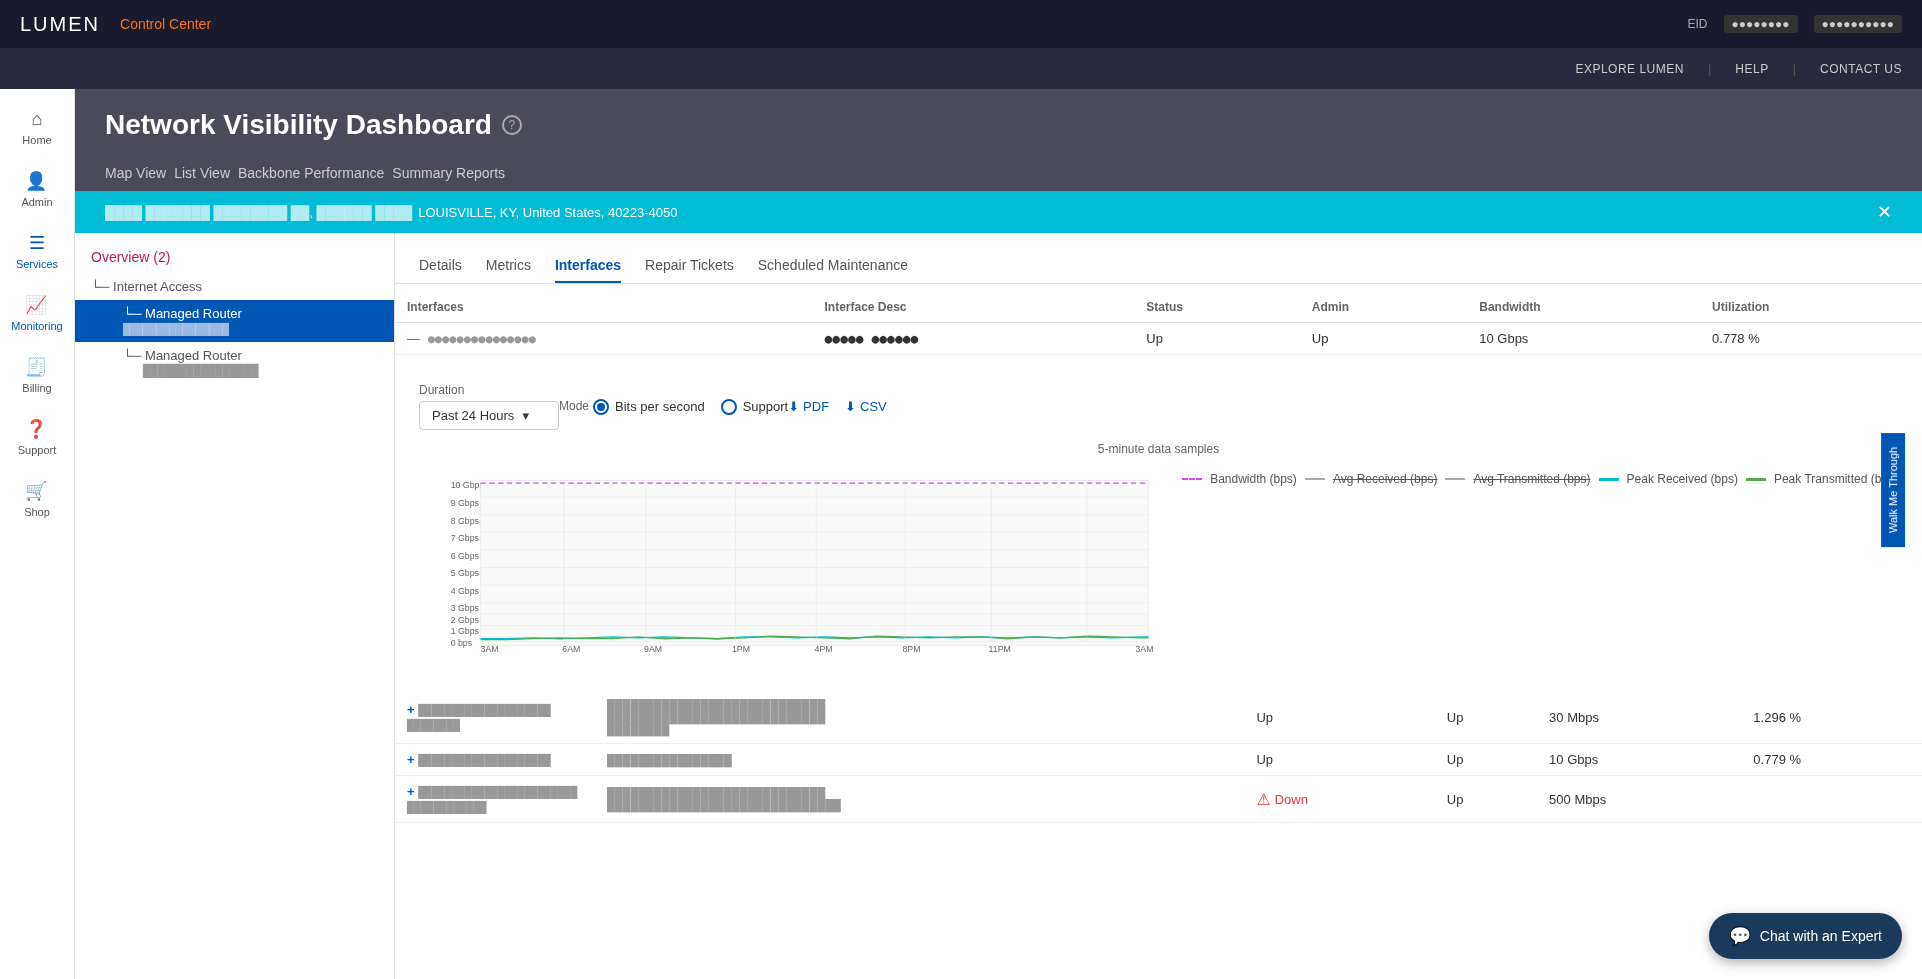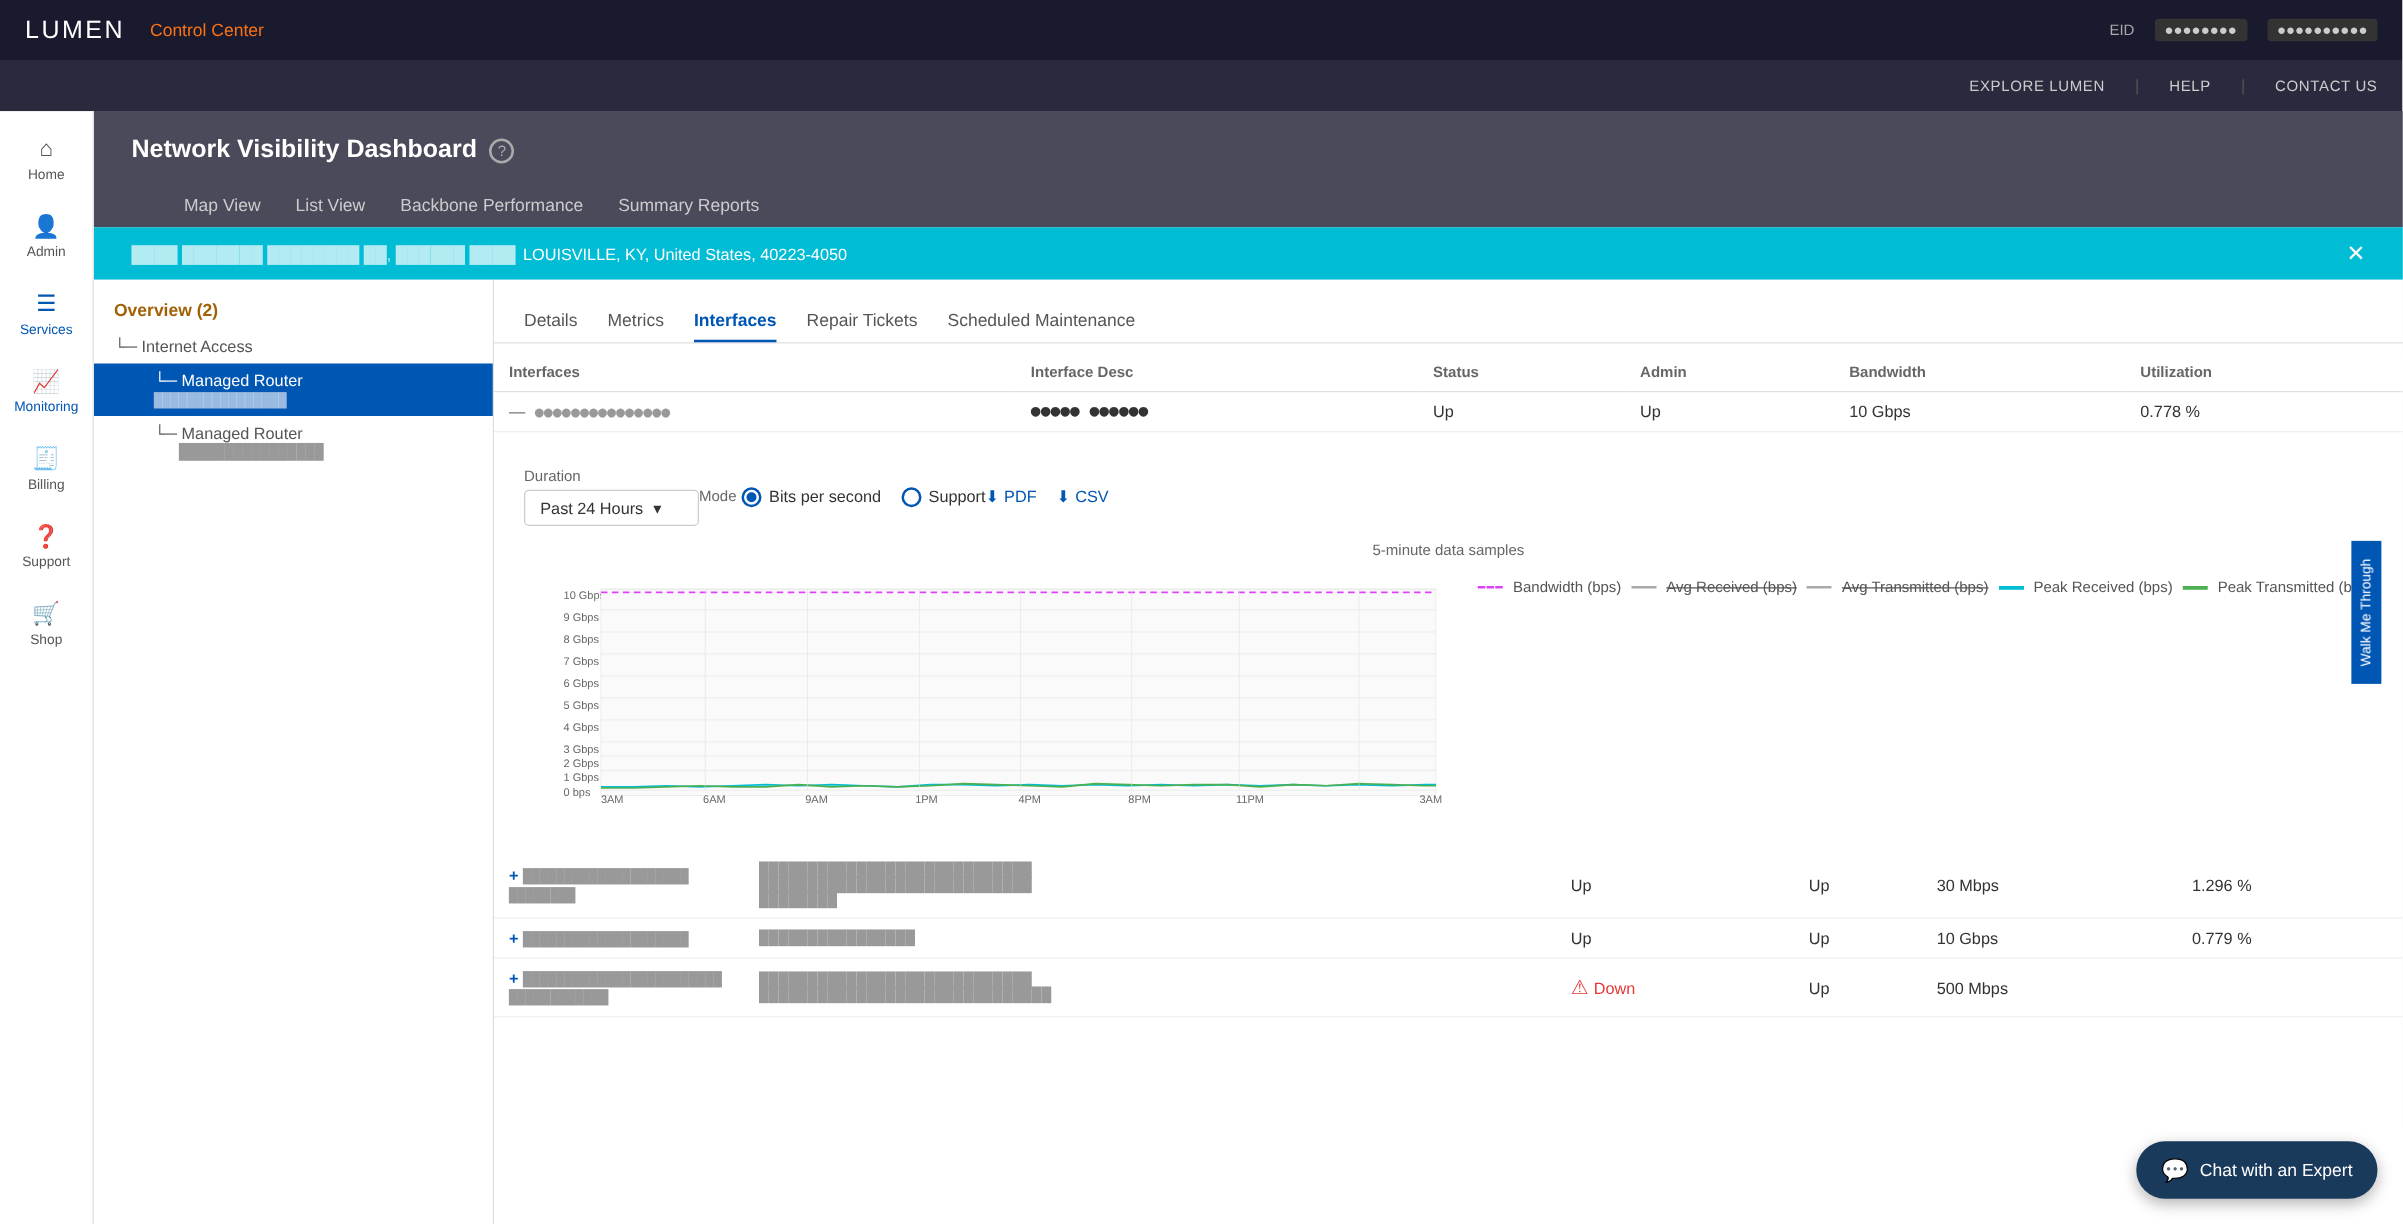--- a/index.html
+++ b/index.html
@@ -113,40 +113,39 @@
       padding: 20px 30px 0 30px;
       color: #fff;
     }
     .dash-title-row {
       display: flex;
       align-items: center;
       gap: 10px;
       margin-bottom: 16px;
     }
     .dash-title {
-      font-size: 20px;
+      font-size: 28px;
       font-weight: bold;
       color: #fff;
     }
     .info-icon {
       width: 20px;
       height: 20px;
       border: 2px solid #aaa;
       border-radius: 50%;
       display: flex;
       align-items: center;
       justify-content: center;
       font-size: 12px;
       color: #aaa;
       cursor: pointer;
     }
     .dash-tabs {
       display: flex;
-      gap: 28px;
-      margin-left: 42px;
+      gap: 8px;
     }
     .dash-tab {
       padding: 8px 0;
       color: #ccc;
       cursor: pointer;
       font-size: 14px;
       border-bottom: 2px solid transparent;
     }
 
     
@@ -180,23 +179,23 @@
     }
 
     
     .left-panel {
       width: 320px;
       border-right: 1px solid #e0e0e0;
       padding: 16px 0;
     }
     .overview-title {
       font-size: 14px;
-      font-weight: bold;
+      font-weight: normal;
       padding: 0 16px 8px 16px;
-      color: #a16207;
+      color: #be185d;
     }
     .tree-item {
       padding: 6px 16px;
       font-size: 13px;
       color: #555;
       cursor: pointer;
     }
     .tree-item.selected { background: #0056b3; color: #fff; }
     .tree-child { padding-left: 32px; }
     .tree-grandchild { padding-left: 48px; }

